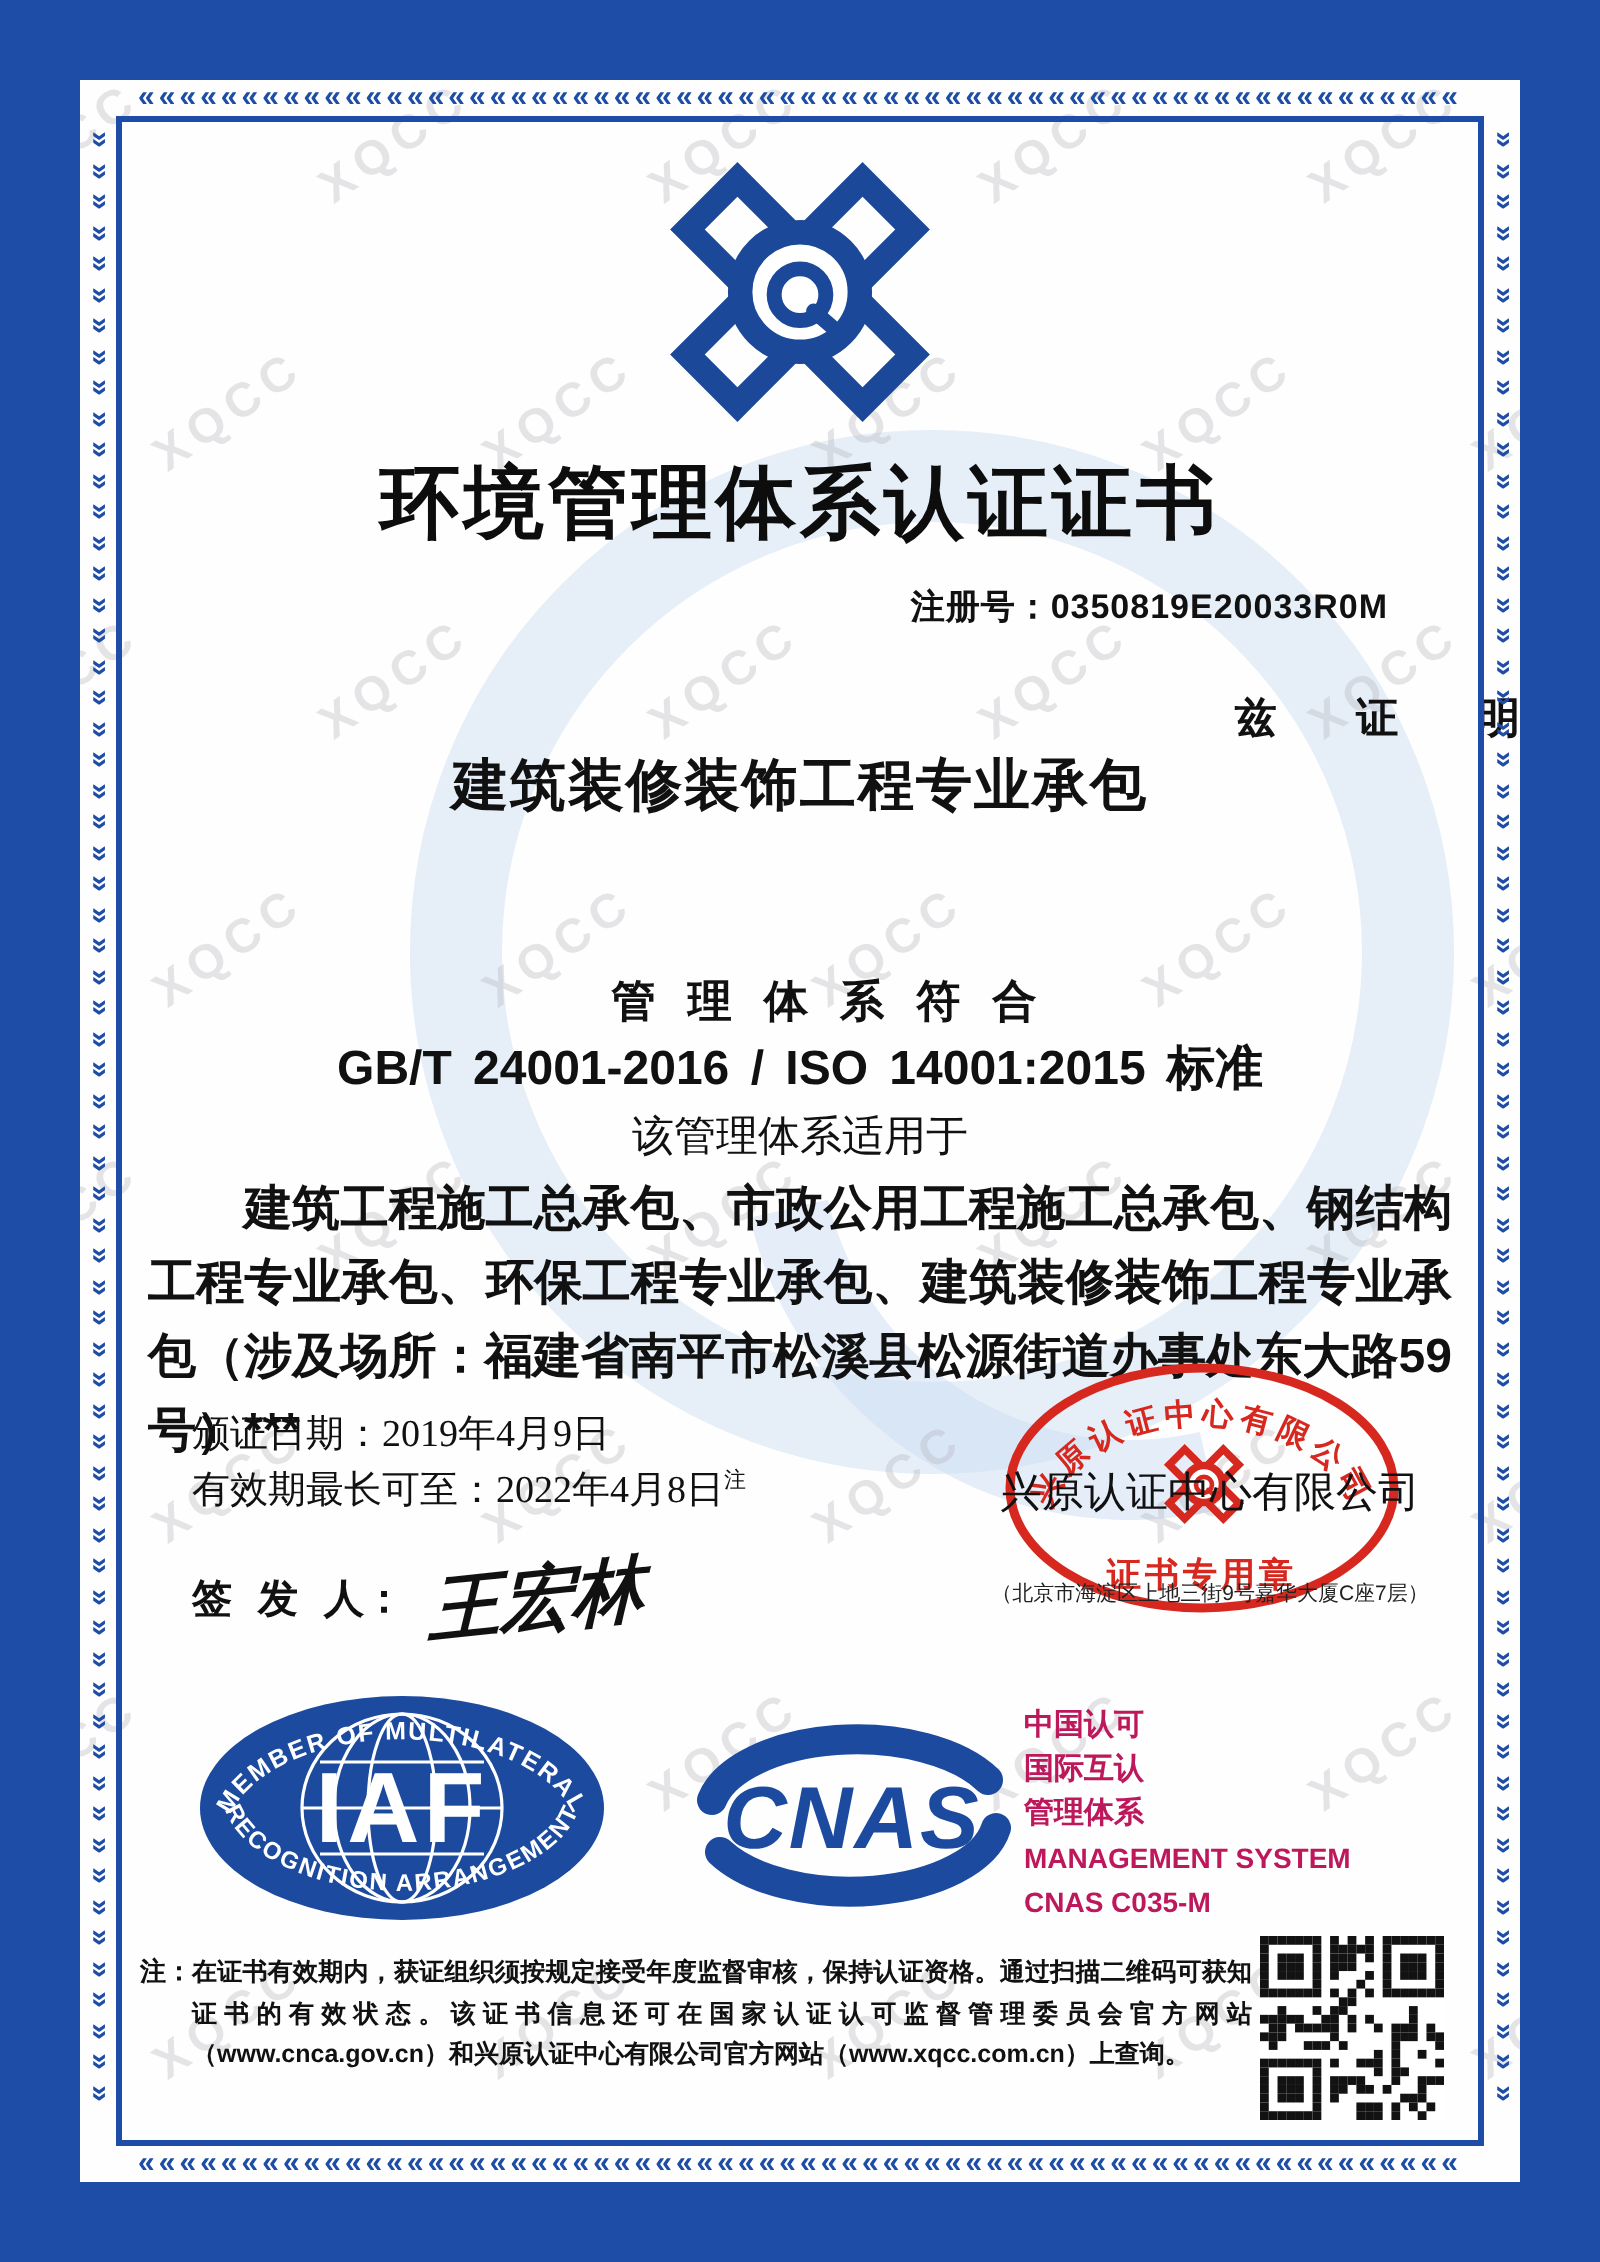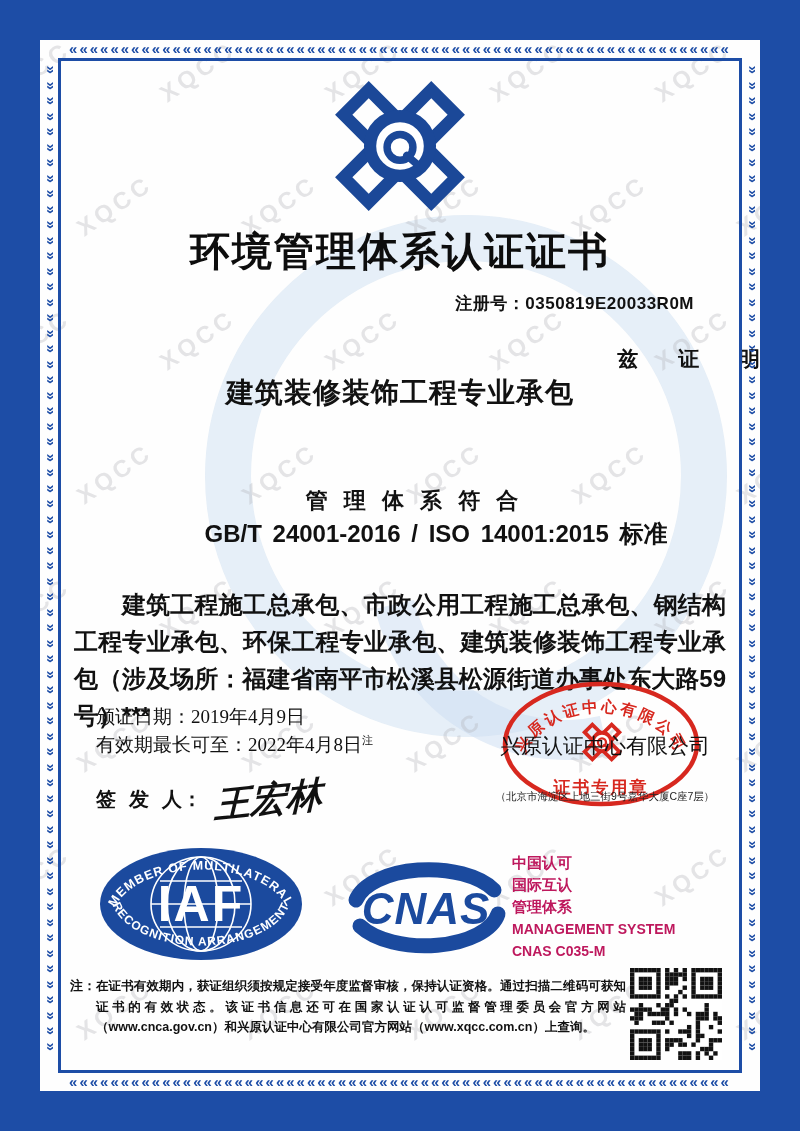--- a/index.html
+++ b/index.html
@@ -56,21 +56,21 @@
   .page-title{
     top:184px;left:0;width:100%;text-align:center;margin:0;
     font-size:40px;font-weight:900;letter-spacing:2px;color:#0d0d0d;
   }
   .regno{top:252px;right:66px;font-size:17px;font-weight:bold;letter-spacing:0.5px;}
   .certify{top:305px;left:0;width:100%;text-align:right;font-size:21px;font-weight:bold;word-spacing:34px;}
   .company{top:334px;left:0;width:100%;text-align:center;font-size:28px;font-weight:bold;letter-spacing:1px;}
   .address{top:376px;left:0;width:100%;text-align:center;font-size:21px;}
   .credit{top:408px;left:0;width:100%;text-align:center;font-size:21px;}
   .conform{top:446px;left:12px;width:100%;text-align:center;font-size:22px;font-weight:bold;word-spacing:10px;}
-  .standard{top:478px;left:0;width:100%;text-align:center;font-size:24px;font-weight:bold;word-spacing:4px;padding-left:36px;}
+  .standard{top:478px;left:0;width:100%;text-align:center;font-size:24px;font-weight:bold;word-spacing:4px;}
   .scope-intro{top:514px;left:0;width:100%;text-align:center;font-size:21px;}
   .scope{
     top:546px;left:34px;width:652px;font-size:24px;font-weight:600;
     line-height:37px;text-align:justify;text-indent:2em;margin:0;
   }
   .date-line{left:56px;font-size:19px;font-weight:normal;font-family:"Liberation Serif","DejaVu Serif",serif;}
   .issue{top:664px;} .valid{top:692px;}
   .valid sup{font-size:11px;}
   .signer{left:56px;top:736px;font-size:20px;font-weight:bold;word-spacing:8px;
     font-family:"Liberation Serif","DejaVu Serif",serif;white-space:nowrap;}
@@ -295,20 +295,21 @@
     </svg>
 
     <h1 class="page-title">环境管理体系认证证书</h1>
 
     <div class="regno">注册号：0350819E20033R0M</div>
 
     <div class="certify">兹 证 明</div>
     <div class="company">建筑装修装饰工程专业承包</div>
     <div class="conform">管 理 体 系 符 合</div>
     <div class="standard">GB/T 24001-2016 / ISO 14001:2015 标准</div>
+    <div class="scope-intro">该管理体系适用于</div>
     <p class="scope">建筑工程施工总承包、市政公用工程施工总承包、钢结构工程专业承包、环保工程专业承包、建筑装修装饰工程专业承包（涉及场所：福建省南平市松溪县松源街道办事处东大路59号）***</p>
 
     <div class="date-line issue">颁证日期：2019年4月9日</div>
     <div class="date-line valid">
       <span>有效期最长可至：2022年4月8日</span><sup>注</sup>
     </div>
 
     <div class="signer">
       <span>签 发 人：</span><span class="signature">王宏林</span>
     </div>

